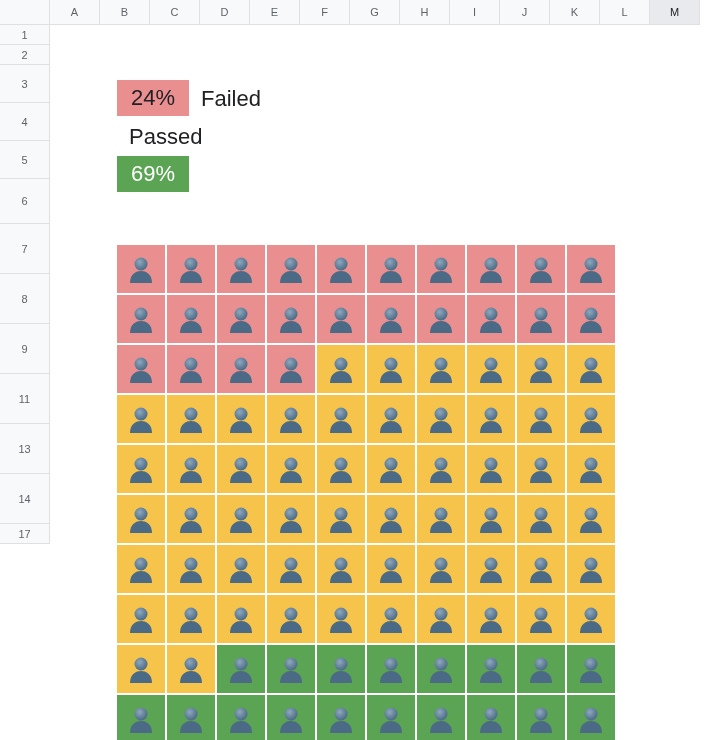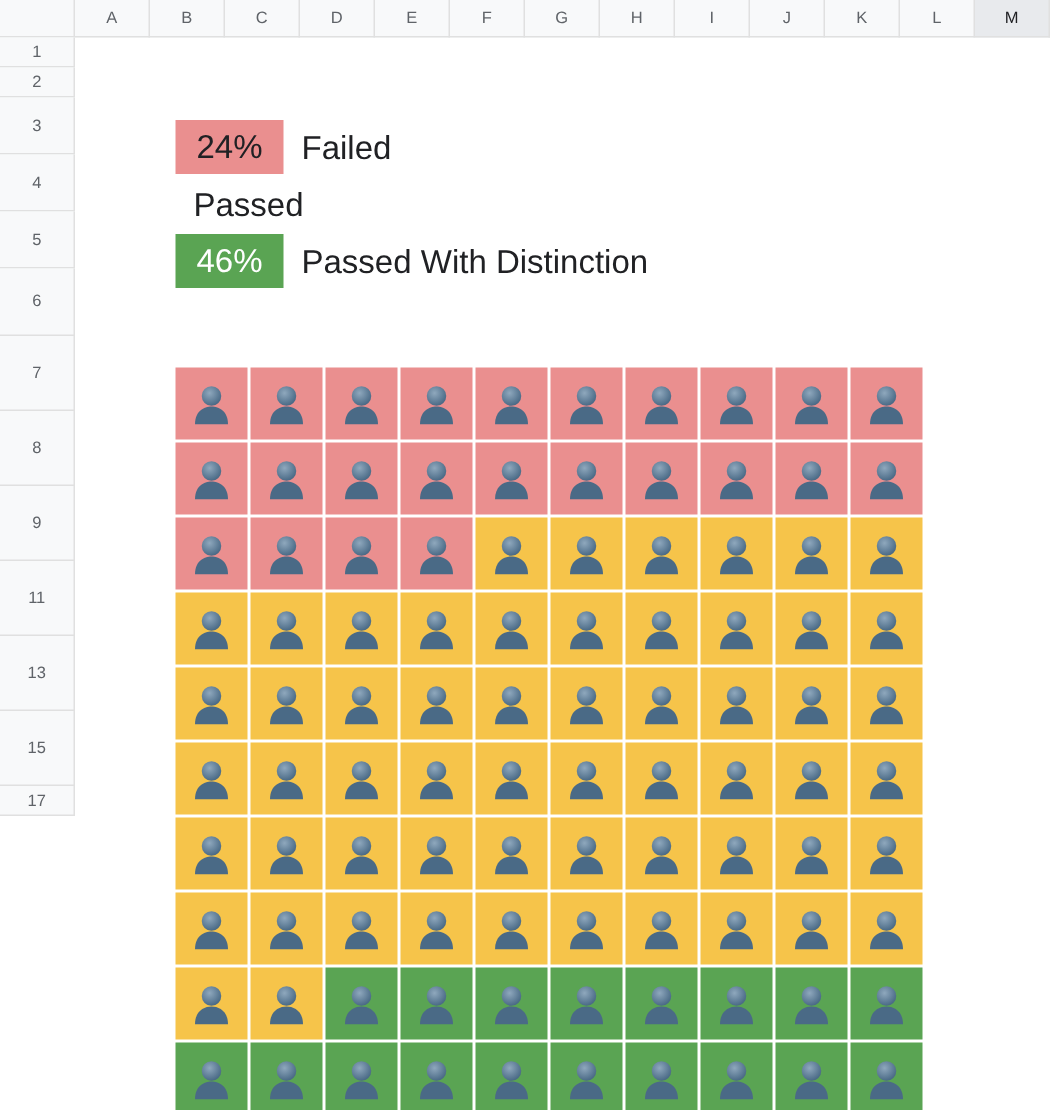--- a/index.html
+++ b/index.html
@@ -147,35 +147,34 @@
       <div class="row-header" style="height: 20px;">2</div>
       <div class="row-header" style="height: 38px;">3</div>
       <div class="row-header" style="height: 38px;">4</div>
       <div class="row-header" style="height: 38px;">5</div>
       <div class="row-header" style="height: 45px;">6</div>
       <div class="row-header" style="height: 50px;">7</div>
       <div class="row-header" style="height: 50px;">8</div>
       <div class="row-header" style="height: 50px;">9</div>
       <div class="row-header" style="height: 50px;">11</div>
       <div class="row-header" style="height: 50px;">13</div>
-      <div class="row-header" style="height: 50px;">15</div>
+      <div class="row-header" style="height: 50px;">14</div>
       <div class="row-header" style="height: 20px;">17</div>
     </div>
   <div class="grid">
     <div class="overlay legend" id="legend">
         <div class="legend-row">
           <div class="legend-swatch" style="background: rgb(234, 143, 143); color: rgb(32, 33, 36);">24%</div>
           <div class="legend-label">Failed</div>
         </div>
         <div class="legend-row">
           <div class="legend-label">Passed</div>
         </div>
         <div class="legend-row">
-          <div class="legend-swatch" style="background: rgb(90, 164, 83); color: rgb(255, 255, 255);">46%</div>
-          <div class="legend-label">Passed With Distinction</div>
+          <div class="legend-swatch" style="background: rgb(90, 164, 83); color: rgb(255, 255, 255);">69%</div>
         </div>
       </div>
     <div class="overlay waffle" id="waffle">
         <div class="waffle-cell" style="background: rgb(234, 143, 143);">
           <svg viewBox="0 0 26 28" class="person-icon">
             <defs>
               <radialGradient id="headGrad" cx="40%" cy="35%" r="65%">
                 <stop offset="0%" stop-color="#8fa8bd"></stop>
                 <stop offset="100%" stop-color="#4a6a86"></stop>
               </radialGradient>

